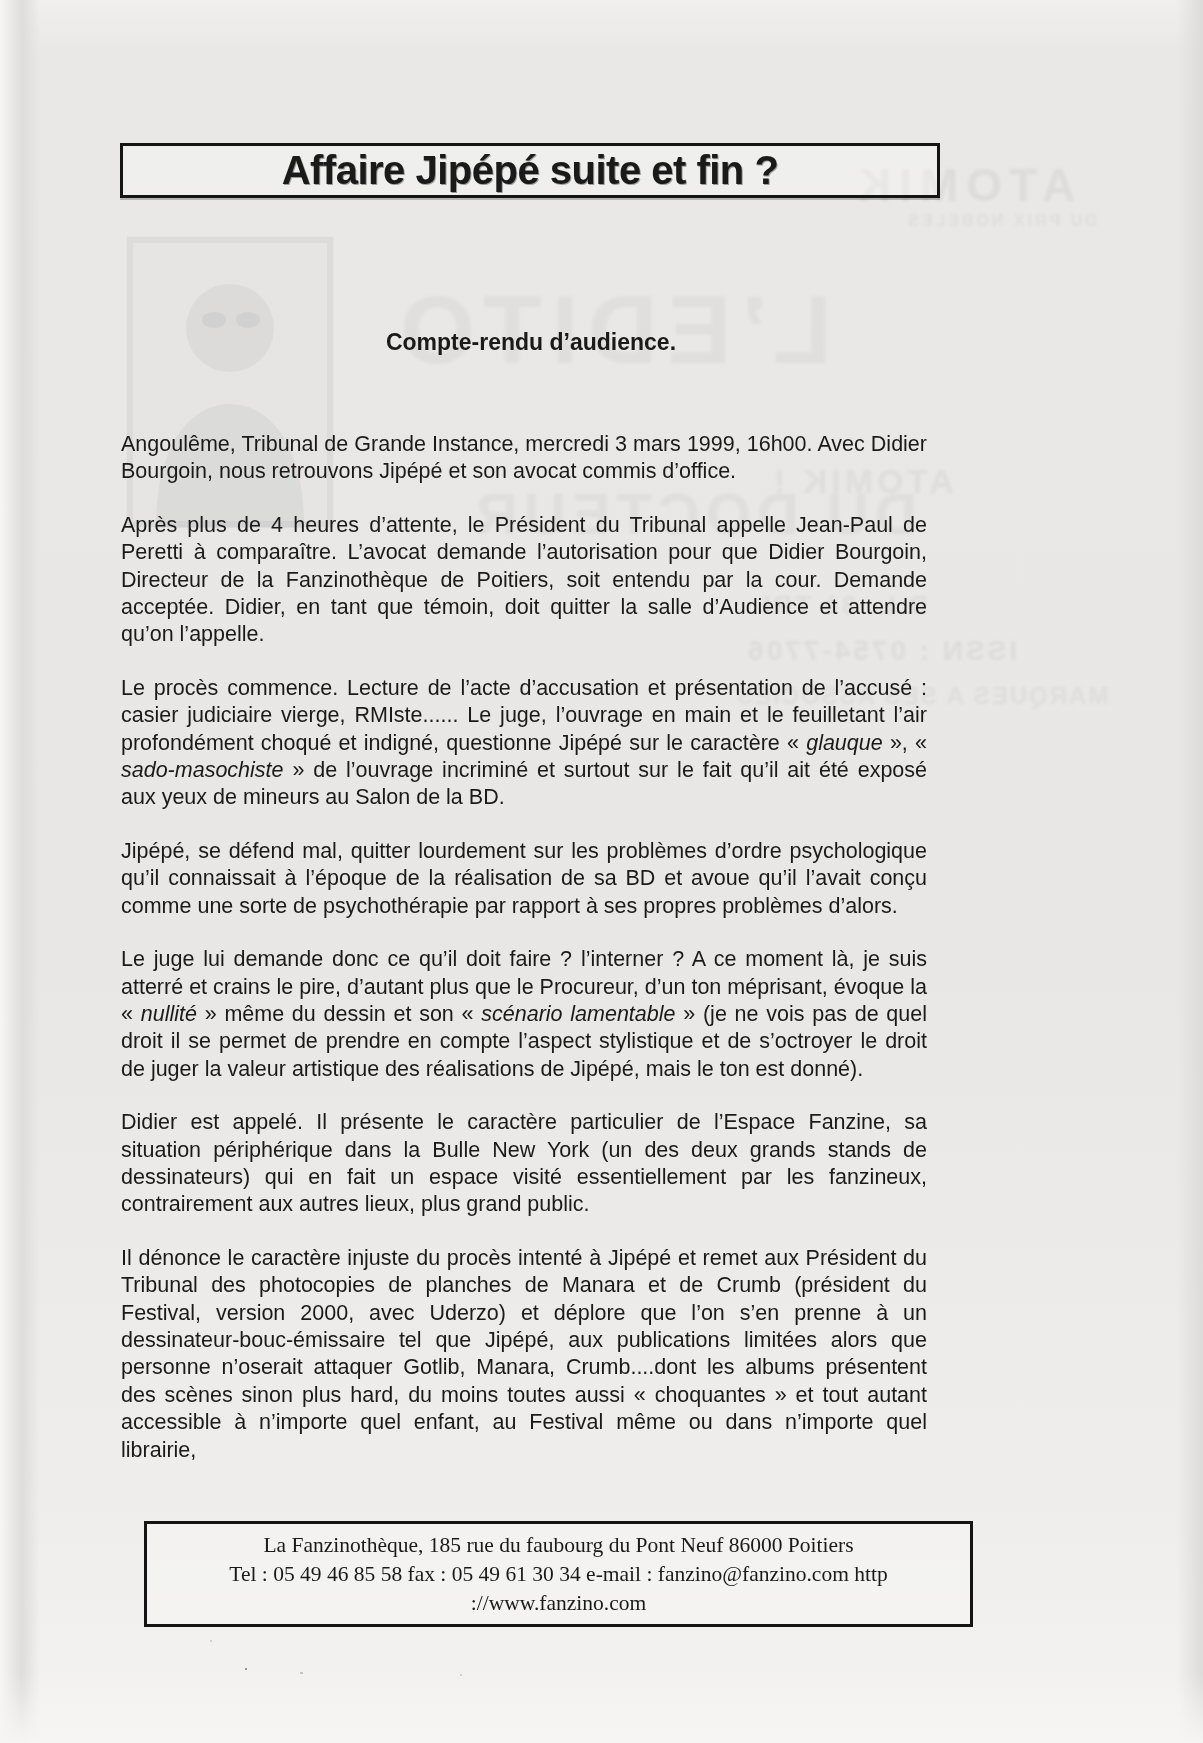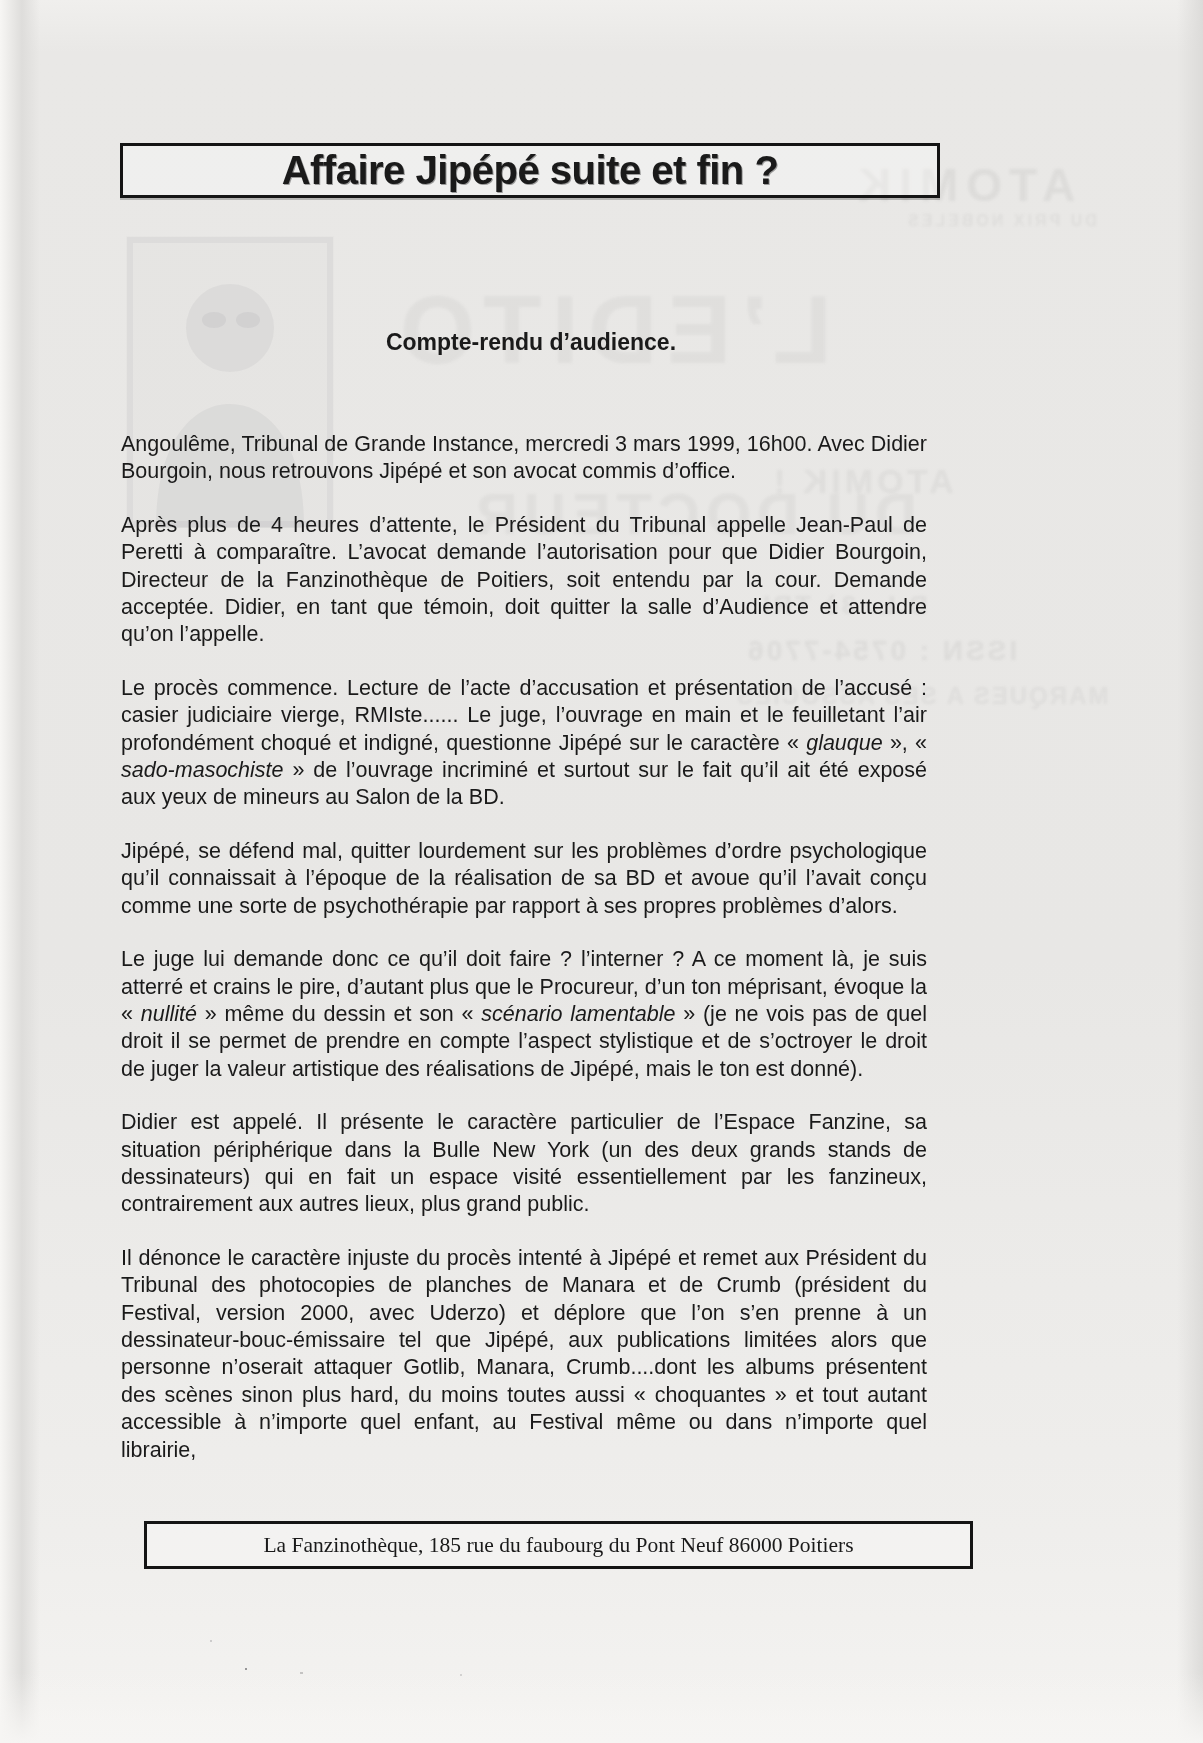--- a/index.html
+++ b/index.html
@@ -106,19 +106,20 @@
       <p><span>Après plus de 4 heures d’attente, le Président du Tribunal appelle Jean-Paul de Peretti à comparaître. L’avocat demande l’autorisation pour que Didier Bourgoin, Directeur de la Fanzinothèque de Poitiers, soit entendu par la cour. Demande acceptée. Didier, en tant que témoin, doit quitter la salle d’Audience et attendre qu’on l’appelle.</span></p>
       <p><span>Le procès commence. Lecture de l’acte d’accusation et présentation de l’accusé : casier judiciaire vierge, RMIste...... Le juge, l’ouvrage en main et le feuilletant l’air profondément choqué et indigné, questionne Jipépé sur le caractère « </span><em>glauque</em><span> », « </span><em>sado-masochiste</em><span> » de l’ouvrage incriminé et surtout sur le fait qu’il ait été exposé aux yeux de mineurs au Salon de la BD.</span></p>
       <p><span>Jipépé, se défend mal, quitter lourdement sur les problèmes d’ordre psychologique qu’il connaissait à l’époque de la réalisation de sa BD et avoue qu’il l’avait conçu comme une sorte de psychothérapie par rapport à ses propres problèmes d’alors.</span></p>
       <p><span>Le juge lui demande donc ce qu’il doit faire ? l’interner ? A ce moment là, je suis atterré et crains le pire, d’autant plus que le Procureur, d’un ton méprisant, évoque la « </span><em>nullité</em><span> » même du dessin et son « </span><em>scénario lamentable</em><span> » (je ne vois pas de quel droit il se permet de prendre en compte l’aspect stylistique et de s’octroyer le droit de juger la valeur artistique des réalisations de Jipépé, mais le ton est donné).</span></p>
       <p><span>Didier est appelé. Il présente le caractère particulier de l’Espace Fanzine, sa situation périphérique dans la Bulle New York (un des deux grands stands de dessinateurs) qui en fait un espace visité essentiellement par les fanzineux, contrairement aux autres lieux, plus grand public.</span></p>
       <p><span>Il dénonce le caractère injuste du procès intenté à Jipépé et remet aux Président du Tribunal des photocopies de planches de Manara et de Crumb (président du Festival, version 2000, avec Uderzo) et déplore que l’on s’en prenne à un dessinateur-bouc-émissaire tel que Jipépé, aux publications limitées alors que personne n’oserait attaquer Gotlib, Manara, Crumb....dont les albums présentent des scènes sinon plus hard, du moins toutes aussi « choquantes » et tout autant accessible à n’importe quel enfant, au Festival même ou dans n’importe quel librairie,</span></p>
     </div>
 
   <div class="footer-box">
     <div>La Fanzinothèque, 185 rue du faubourg du Pont Neuf 86000 Poitiers</div>
+    <div>Tel : 05 49 46 85 58 fax : 05 49 61 30 34 e-mail : fanzino@fanzino.com http ://www.fanzino.com</div>
   </div>
 
   <span class="speck sp1"></span>
   <span class="speck sp2"></span>
   <span class="speck sp3"></span>
   <span class="speck sp4"></span>
 </div>
 
 </body></html>

